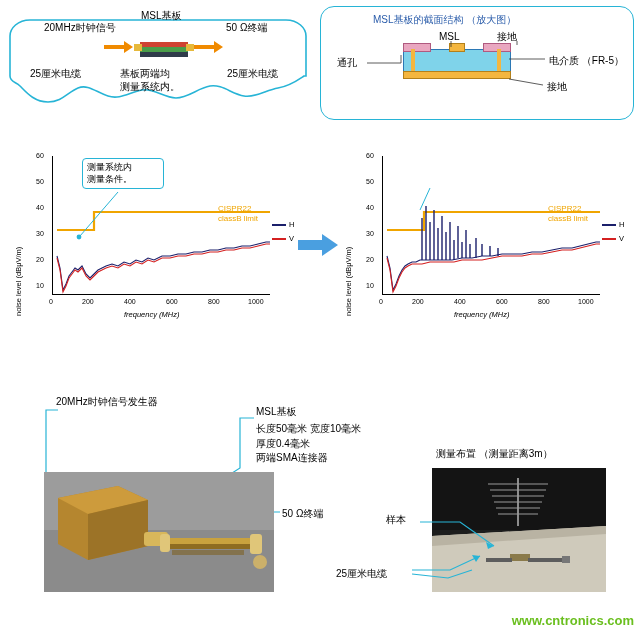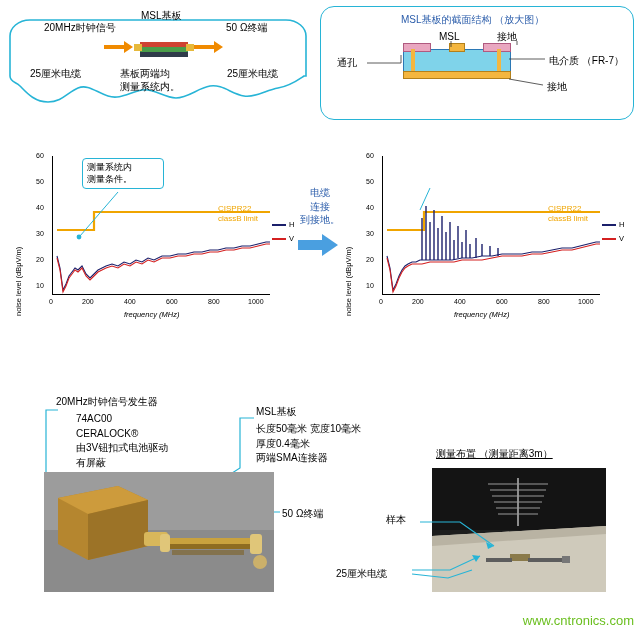--- a/index.html
+++ b/index.html
@@ -1,20 +1,20 @@
 <!DOCTYPE html>
 <html><head>
 <meta charset="utf-8">
 <style>
   html,body{margin:0;padding:0;}
   body{width:640px;height:632px;background:#ffffff;font-family:"Liberation Sans",sans-serif;position:relative;overflow:hidden;}
   .abs{position:absolute;}
   .txt{font-size:10px;color:#000;line-height:1.25;}
   .small{font-size:9px;}
-  .blue{color:#2a5caa;margin-left:28px;}
+  .blue{color:#2a5caa;}
   .cyan-border{border:1.5px solid #27b4d6;border-radius:14px;}
 
   
   #top-left{left:8px;top:6px;width:300px;height:112px;}
 
   
   .board{position:absolute;}
   .board .red{background:#cf4232;}
   .board .green{background:#4a9d4a;}
 
@@ -28,21 +28,21 @@
   .ylabel{position:absolute;transform:rotate(-90deg);transform-origin:left top;font-size:7.5px;color:#000;white-space:nowrap;}
   .xlabel{position:absolute;font-size:7.5px;color:#000;font-style:italic;}
   .legend-row{position:absolute;font-size:7.5px;color:#000;}
   .legend-swatch{display:inline-block;width:14px;height:2px;vertical-align:middle;margin-right:3px;}
 
   .callout{position:absolute;border:1.2px solid #27b4d6;border-radius:4px;background:#fff;font-size:9px;color:#000;padding:3px 4px;line-height:1.3;}
   .cap{position:absolute;font-size:10.5px;color:#000;text-align:center;}
 
   
   .photo{position:absolute;background:#b9b9b9;}
-  .wm{position:absolute;right:6px;bottom:4px;color:#6abf1f;font-size:13px;font-weight:normal;font-family:"Liberation Sans",sans-serif;}
+  .wm{position:absolute;right:6px;bottom:4px;color:#6abf1f;font-size:13px;font-weight:bold;font-family:"Liberation Sans",sans-serif;}
 </style>
 </head>
 <body>
 
 <div class="abs" id="top-left">
 
   <svg class="abs" style="left:0;top:0;" width="300" height="112">
     <path d="M2,30 L2,70 C2,76 8,76 12,80 C18,86 26,96 40,96 C54,96 60,86 70,82 C80,78 88,86 100,90 C112,94 122,86 134,84 C146,82 156,92 168,92 C180,92 190,82 202,80 C214,78 224,88 236,90 C248,92 258,84 270,82 C282,80 290,74 296,70 L298,70 L298,30" fill="none" stroke="#27b4d6" stroke-width="1.6"></path>
     <path d="M2,30 C2,22 10,14 22,14 L278,14 C290,14 298,22 298,30" fill="none" stroke="#27b4d6" stroke-width="1.6"></path>
   </svg>
@@ -87,21 +87,21 @@
 
     <div class="abs" style="left:22px;top:32px;width:106px;height:6px;background:#f4b63f;border:1px solid #b3801a;"></div>
 
     <div class="abs" style="left:30px;top:10px;width:4px;height:22px;background:#f4b63f;"></div>
     <div class="abs" style="left:116px;top:10px;width:4px;height:22px;background:#f4b63f;"></div>
   </div>
 
   <div class="abs txt" style="left:118px;top:24px;">MSL</div>
   <div class="abs txt" style="left:176px;top:24px;">接地</div>
   <div class="abs txt" style="left:16px;top:50px;">通孔</div>
-  <div class="abs txt" style="left:228px;top:48px;">电介质 （FR-7）</div>
+  <div class="abs txt" style="left:228px;top:48px;">电介质 （FR-5）</div>
   <div class="abs txt" style="left:226px;top:74px;">接地</div>
 
   <svg class="abs" style="left:0;top:0;" width="312" height="112">
     <polyline points="130,34 130,40" fill="none" stroke="#333" stroke-width="0.8"></polyline>
     <polyline points="196,34 196,38" fill="none" stroke="#333" stroke-width="0.8"></polyline>
     <polyline points="46,56 80,56 80,48" fill="none" stroke="#333" stroke-width="0.8"></polyline>
     <polyline points="188,52 224,52" fill="none" stroke="#333" stroke-width="0.8"></polyline>
     <polyline points="188,72 222,78" fill="none" stroke="#333" stroke-width="0.8"></polyline>
   </svg>
 </div>
@@ -223,39 +223,28 @@
   <div class="legend-row" style="left:266px;top:90px;">
     <span class="legend-swatch" style="background:#1b1f6b;"></span><span>H</span>
   </div>
   <div class="legend-row" style="left:266px;top:104px;">
     <span class="legend-swatch" style="background:#d42020;"></span><span>V</span>
   </div>
 
 </div>
 
 <div class="abs" style="left:296px;top:186px;width:44px;height:70px;">
-  <div class="abs txt" style="left:4px;top:0px;color:#2a5caa;line-height:1.35;text-align:center;width:40px;">
-    <span>电缆</span><br>
-    <span>连接</span><br>
-    <span>到接地。</span>
-  </div>
   <svg class="abs" style="left:2px;top:48px;" width="42" height="24">
     <path d="M0,6 L24,6 L24,0 L40,11 L24,22 L24,16 L0,16 Z" fill="#4a9fe0"></path>
   </svg>
 </div>
 
 <div class="abs" style="left:0;top:380px;width:622px;height:252px;padding-left:36px;">
 
   <div class="abs txt" style="left:56px;top:16px;">20MHz时钟信号发生器</div>
-  <div class="abs txt" style="left:76px;top:32px;line-height:1.45;">
-    <span>74AC00</span><br>
-    <span>CERALOCK®</span><br>
-    <span>由3V钮扣式电池驱动</span><br>
-    <span>有屏蔽</span>
-  </div>
 
   <div class="abs txt" style="left:256px;top:26px;">MSL基板</div>
   <div class="abs txt" style="left:256px;top:42px;line-height:1.45;">
     <span>长度50毫米  宽度10毫米</span><br>
     <span>厚度0.4毫米</span><br>
     <span>两端SMA连接器</span>
   </div>
 
   <div class="abs txt" style="left:282px;top:128px;">50 Ω终端</div>
 
@@ -278,21 +267,21 @@
       <rect x="100" y="60" width="24" height="14" rx="3" fill="#d8b75b"></rect>
       <rect x="120" y="66" width="90" height="9" rx="2" fill="#c9a23e"></rect>
       <rect x="120" y="72" width="90" height="5" rx="2" fill="#8e6c21"></rect>
       <rect x="116" y="62" width="10" height="18" rx="3" fill="#e0c679"></rect>
       <rect x="206" y="62" width="12" height="20" rx="3" fill="#e0c679"></rect>
       <circle cx="216" cy="90" r="7" fill="#cbb06a"></circle>
       <rect x="128" y="78" width="72" height="5" fill="#7d5f1c" opacity="0.55"></rect>
     </svg>
   </div>
 
-  <div class="abs txt" style="left:436px;top:68px;text-decoration:underline;">测量布置 （测量距离3m）</div>
+  <div class="abs txt" style="left:436px;top:68px;">测量布置 （测量距离3m）</div>
 
   <div class="photo" style="left:432px;top:88px;width:174px;height:124px;background:#2a2a2a;">
     <svg width="174" height="124">
       <rect x="0" y="0" width="174" height="124" fill="#1d1d1d"></rect>
       <rect x="0" y="0" width="174" height="62" fill="#141414"></rect>
 
       <line x1="86" y1="10" x2="86" y2="58" stroke="#8d8d8d" stroke-width="2"></line>
       <g stroke="#9a9a9a" stroke-width="1">
         <line x1="56" y1="16" x2="116" y2="16"></line>
         <line x1="58" y1="22" x2="114" y2="22"></line>

